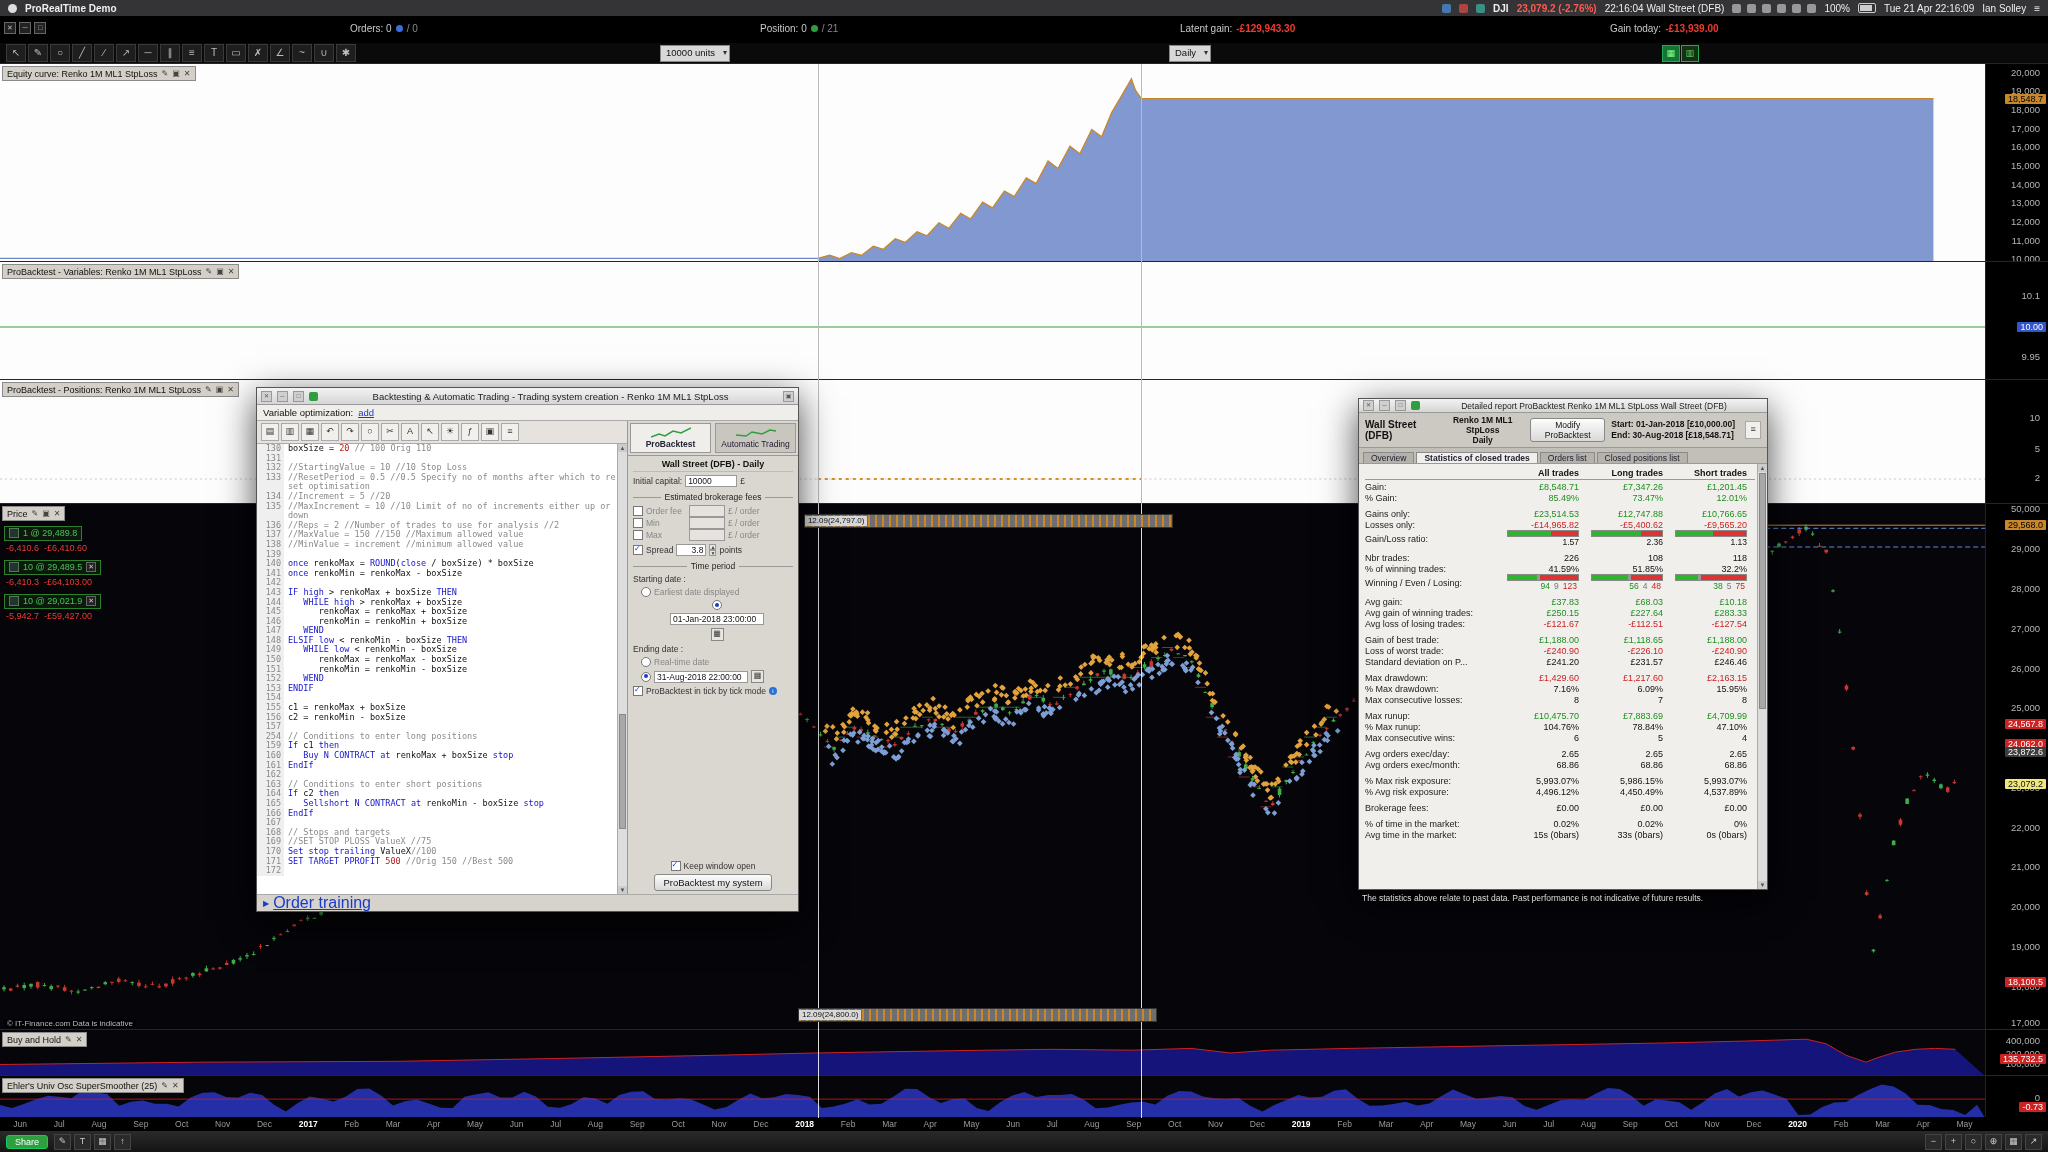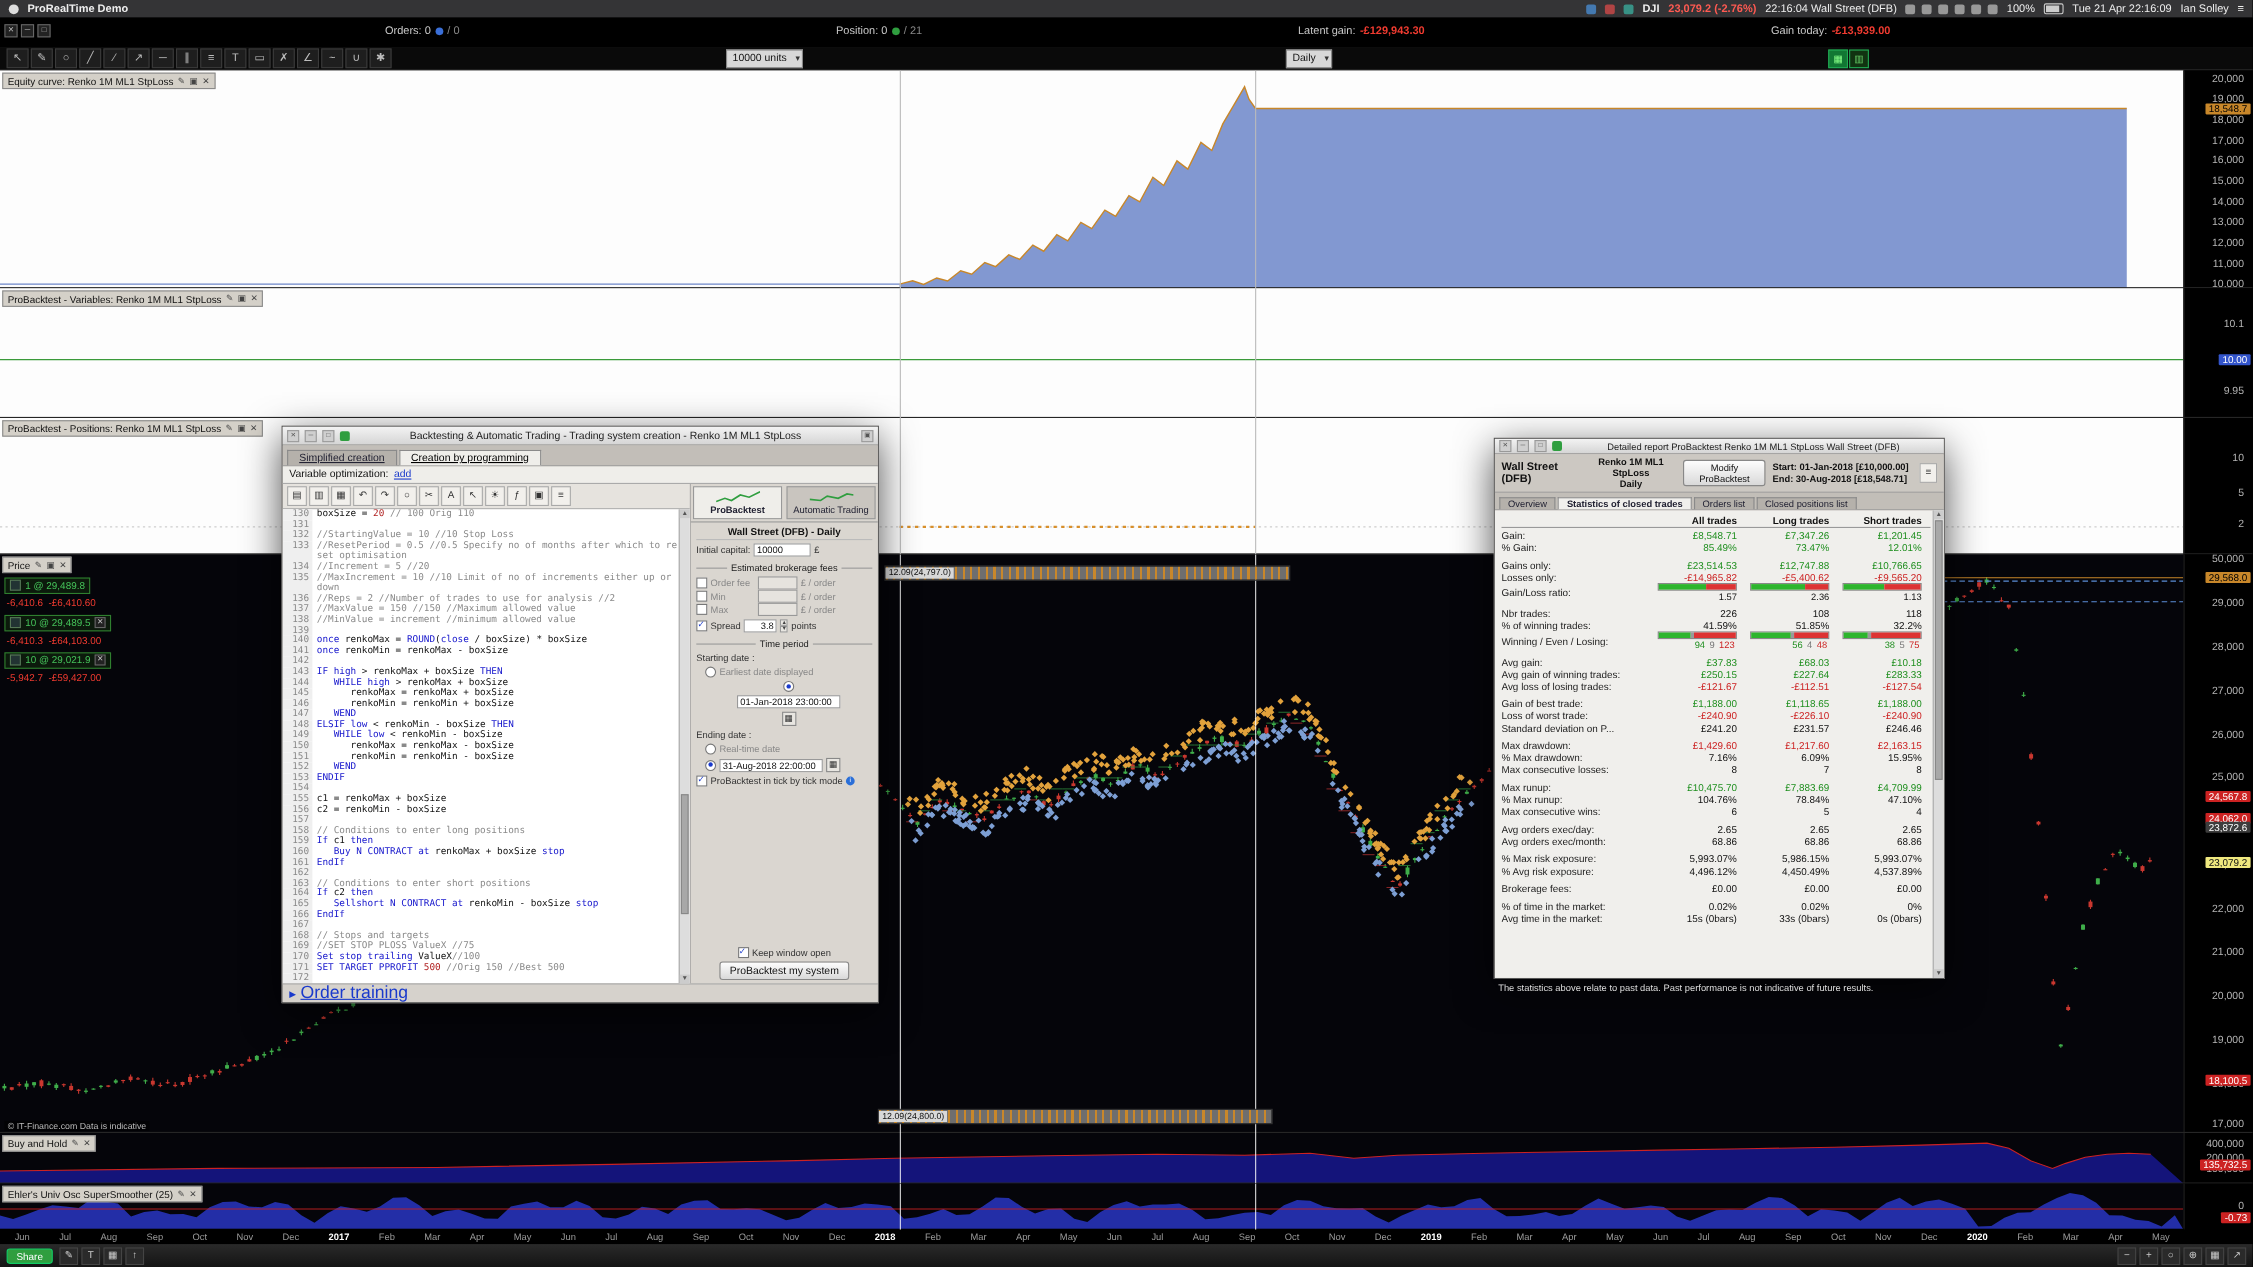--- a/index.html
+++ b/index.html
@@ -1565,24 +1565,20 @@
 
   <div id="dialog">
     <div class="dtitle">
       <span class="dtc">✕</span>
       <span class="dtc">─</span>
       <span class="dtc">□</span>
       <span class="dticon"></span>
       <span style="flex:1;text-align:center;">Backtesting &amp; Automatic Trading - Trading system creation  -  Renko 1M ML1 StpLoss</span>
       <span class="dtc">▣</span>
     </div>
-    <div class="dtabs" id="dlg-tabs">
-        <span class="dtab">Simplified creation</span>
-        <span class="dtab on">Creation by programming</span>
-      </div>
     <div class="varopt">
       <span>Variable optimization:</span>
       <span class="linky">add</span>
     </div>
     <div class="dmain">
       <div class="editor">
         <div id="editor-icons">
             <span class="eicon">▤</span>
             <span class="eicon">▥</span>
             <span class="eicon">▦</span>
@@ -1705,21 +1701,21 @@
               </div>
               <div class="cl">
                 <span class="ln">156</span>
                 <span class="ct">c2 = renkoMin - boxSize</span>
               </div>
               <div class="cl">
                 <span class="ln">157</span>
                 <span class="ct"></span>
               </div>
               <div class="cl">
-                <span class="ln">158</span>
+                <span class="ln">254</span>
                 <span class="ct"><span class="cmt">// Conditions to enter long positions</span></span>
               </div>
               <div class="cl">
                 <span class="ln">159</span>
                 <span class="ct"><span class="kw">If</span> c1 <span class="kw">then</span></span>
               </div>
               <div class="cl">
                 <span class="ln">160</span>
                 <span class="ct">   <span class="kw">Buy</span> <span class="kw">N</span> <span class="kw">CONTRACT</span> <span class="kw">at</span> renkoMax + boxSize <span class="kw">stop</span></span>
               </div>

